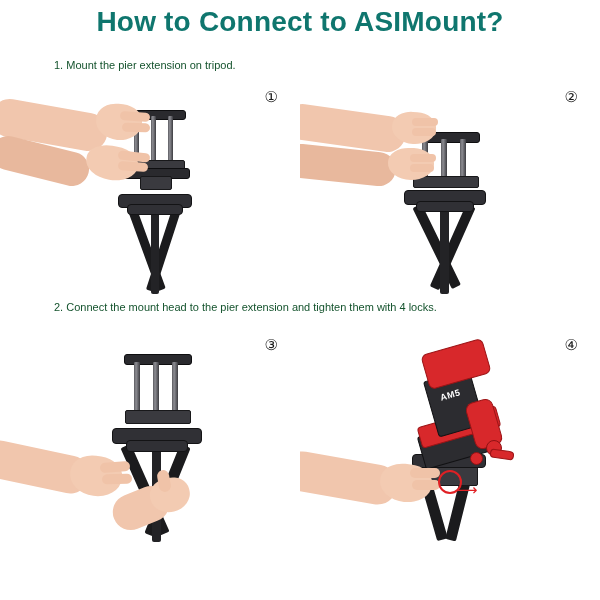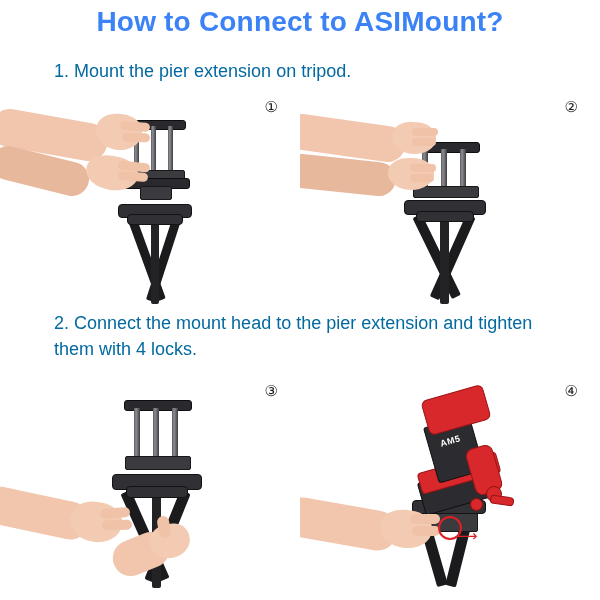--- a/index.html
+++ b/index.html
@@ -19,26 +19,26 @@
     position: relative;
     width: 600px;
     height: 600px;
   }
   .title {
     text-align: center;
     font-size: 28px;
     font-weight: bold;
     letter-spacing: 0.2px;
     padding-top: 6px;
-    color: #3b82f6;
+    color: #0f766e;
   }
   .step-text {
-    font-size: 18px;
+    font-size: 11px;
     line-height: 1.45;
-    color: #0369a1;
+    color: #14532d;
     padding: 0 54px;
   }
   .step1 { margin-top: 20px; }
   .step2 { margin-top: 6px; }
 
   .row {
     position: relative;
     display: flex;
     width: 600px;
     height: 212px;

